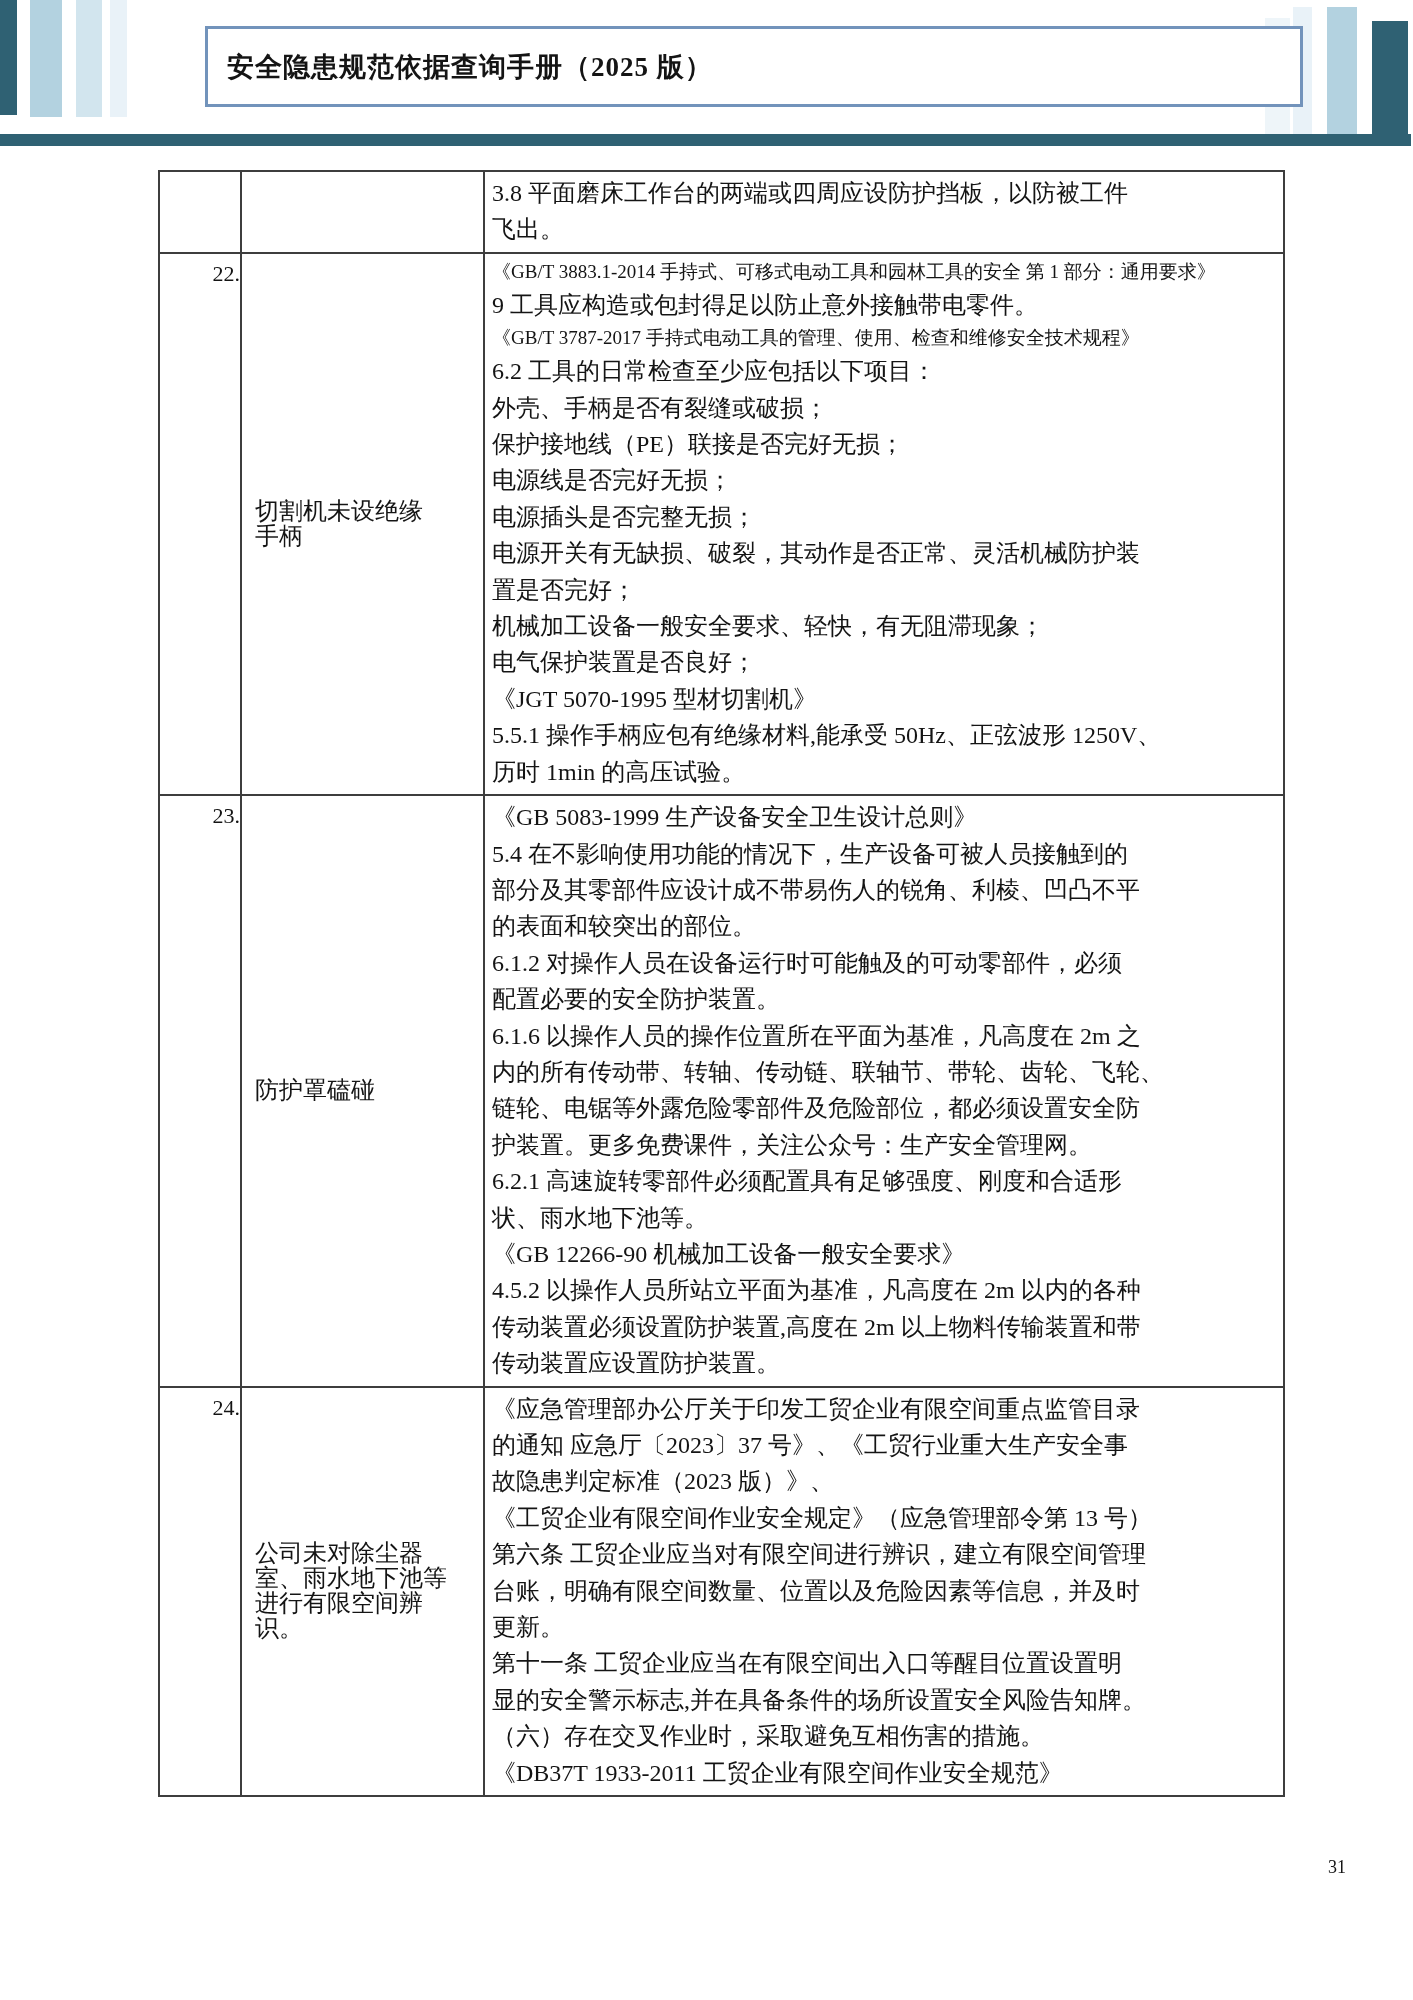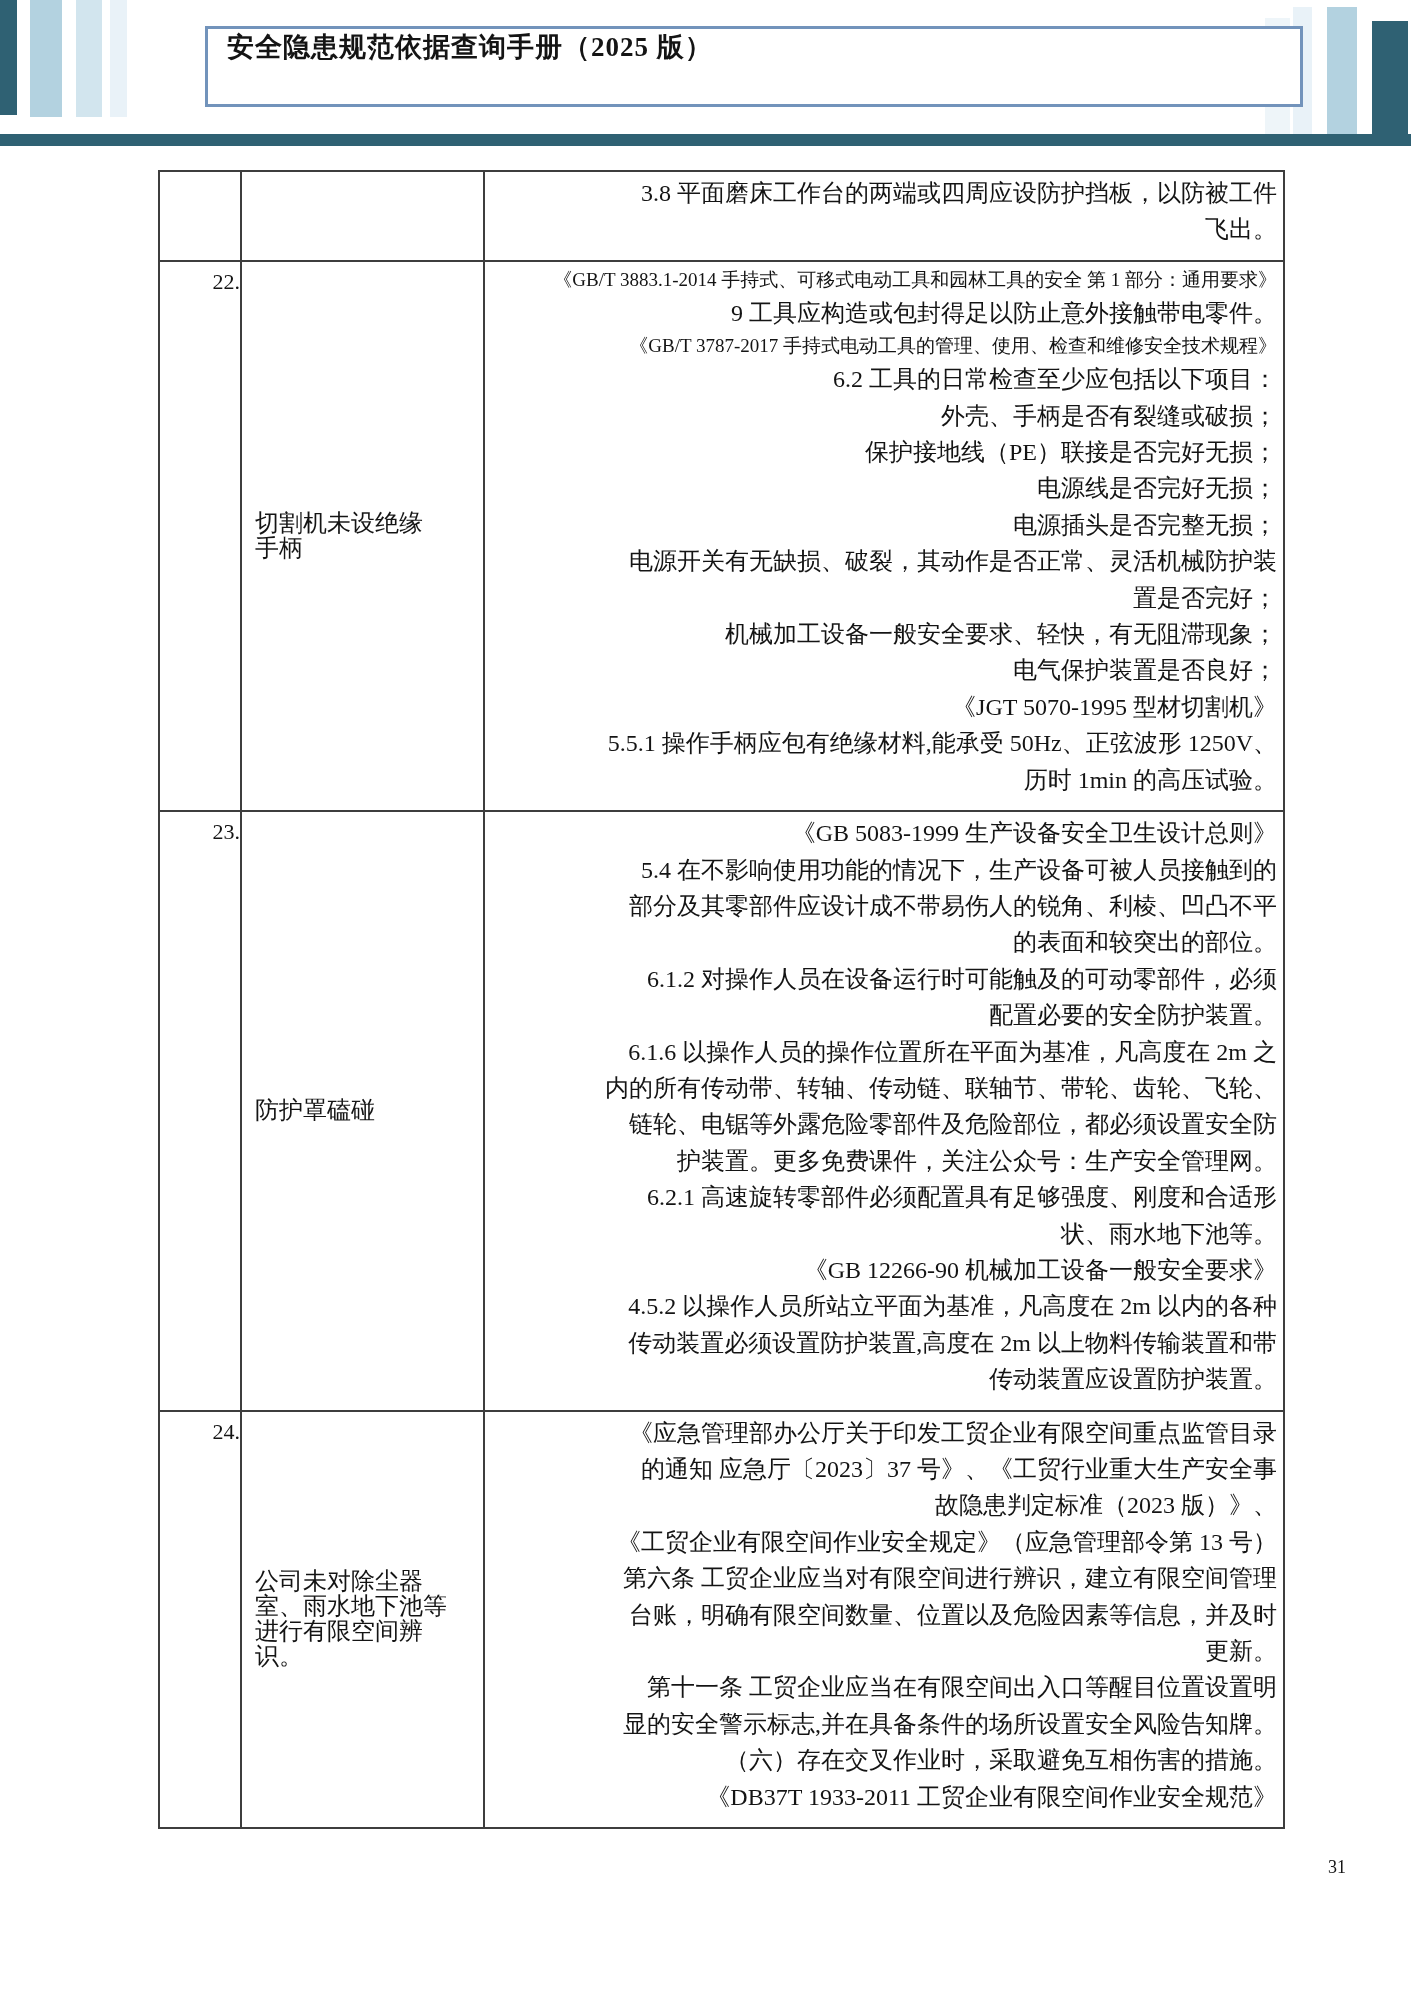--- a/index.html
+++ b/index.html
@@ -28,21 +28,21 @@
   .deco-hbar             { left: 0;    top: 134px; width: 1411px; height: 12px; }
 
   
   .title-box {
     position: absolute;
     left: 205px; top: 26px;
     width: 1098px; height: 81px;
     box-sizing: border-box;
     background: #ffffff;
     display: flex;
-    align-items: flex-start;
+    align-items: center;
   }
   .title-text {
     font-weight: bold;
     font-size: 27px;
     padding-left: 19px;
     letter-spacing: 1px;
     white-space: nowrap;
   }
 
   
@@ -77,22 +77,21 @@
     border-right: 2px solid #3d3d3d;
     display: flex;
     align-items: center;
     padding: 0 26px 0 13px;
     font-size: 24px;
     line-height: 25px;
     white-space: pre-line;
   }
   .cell-cite {
     flex: 1 1 auto;
-    padding: 3px 6px 12px 7px;
-    text-align: right;
+    padding: 3px 6px 4px 7px;
   }
   .cite-line {
     font-size: 24px;
     line-height: 36.4px;
     white-space: nowrap;
   }
   .cite-line.small {
     font-size: 19px;
     line-height: 30px;
   }

